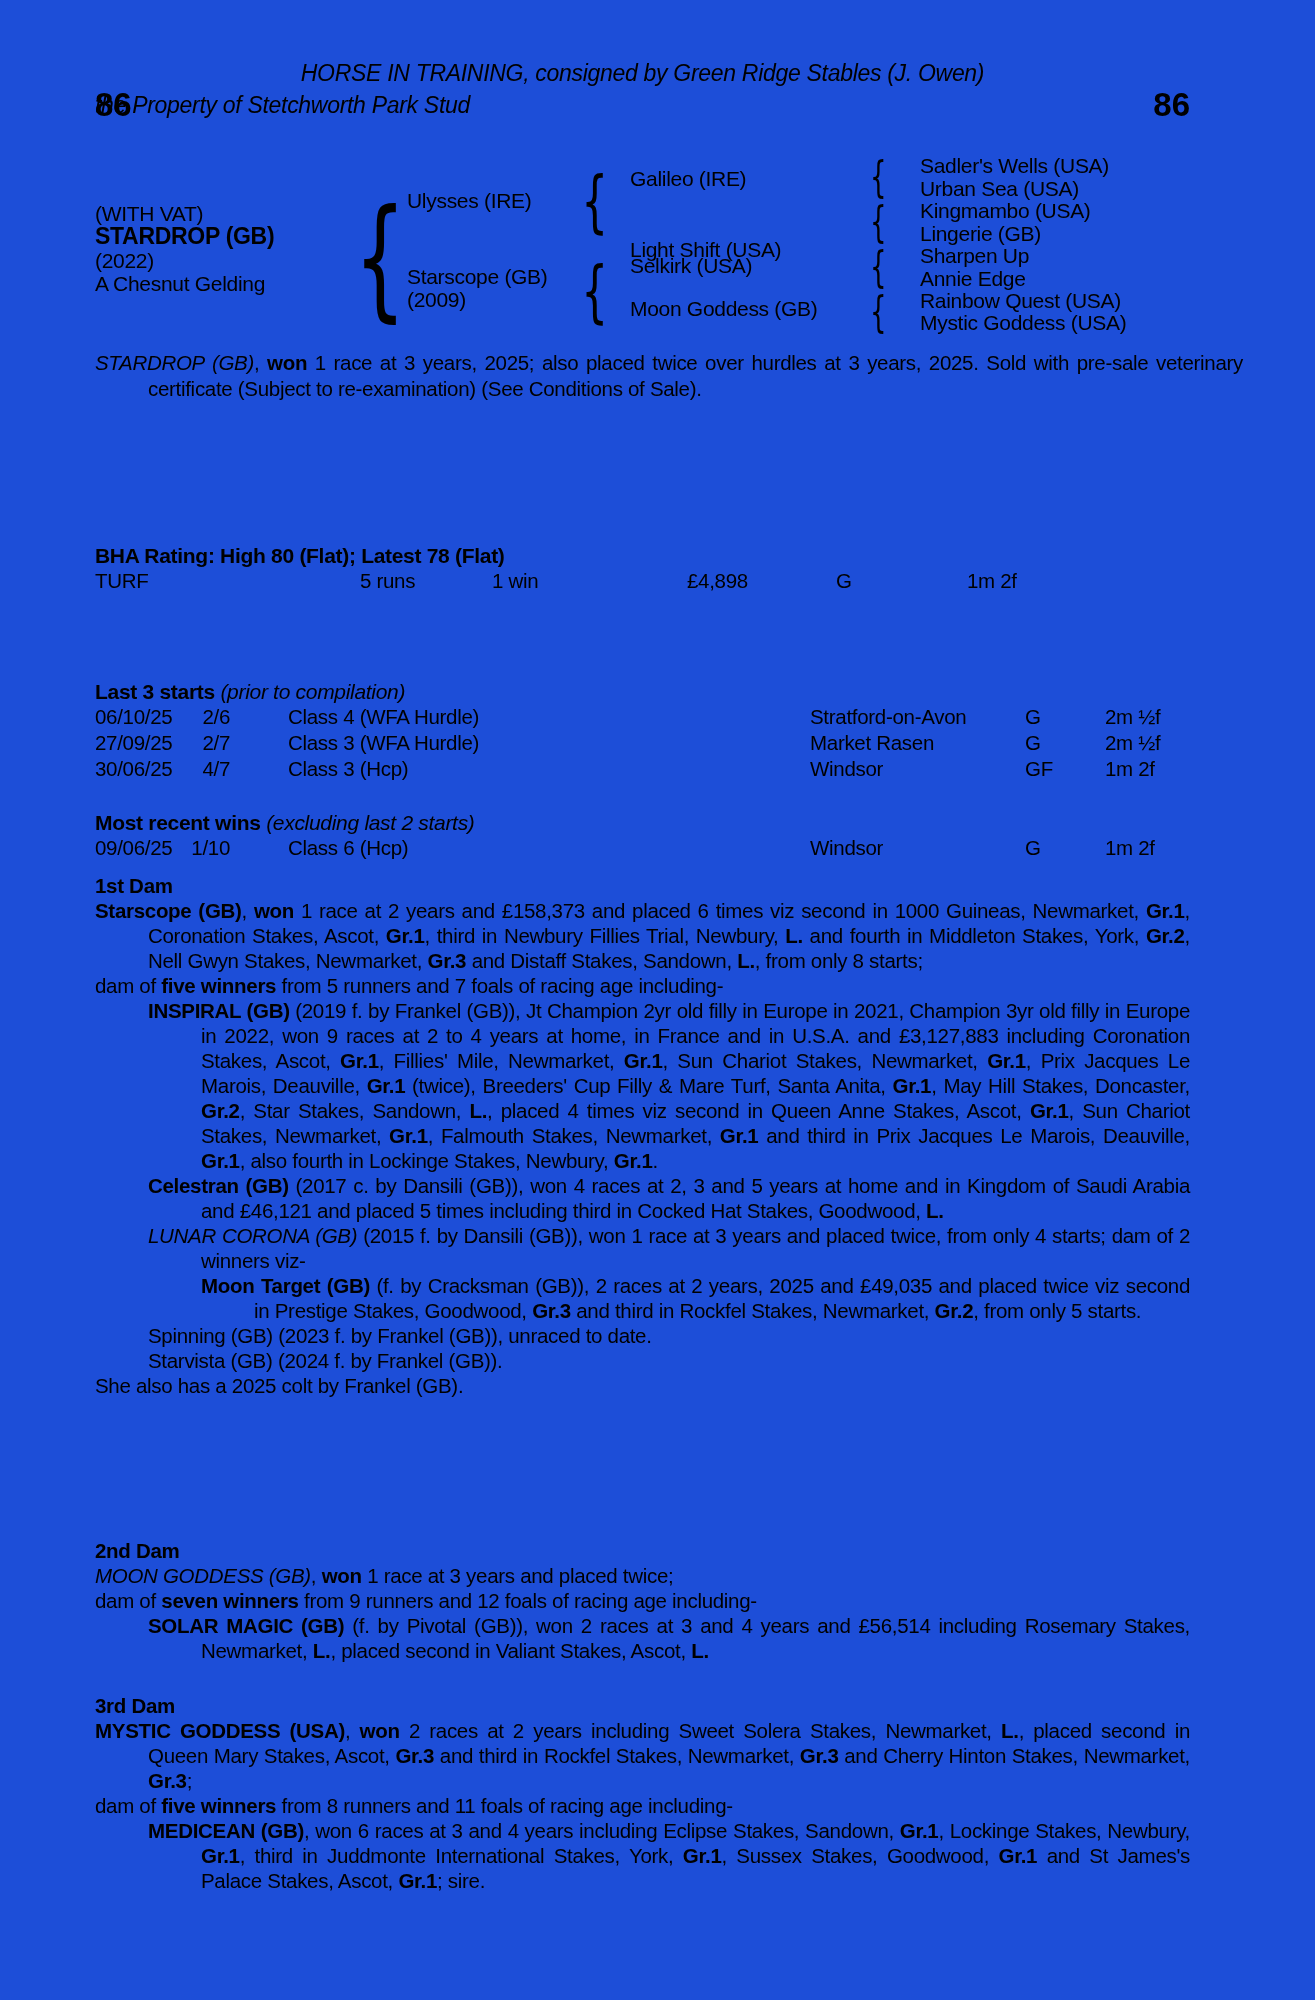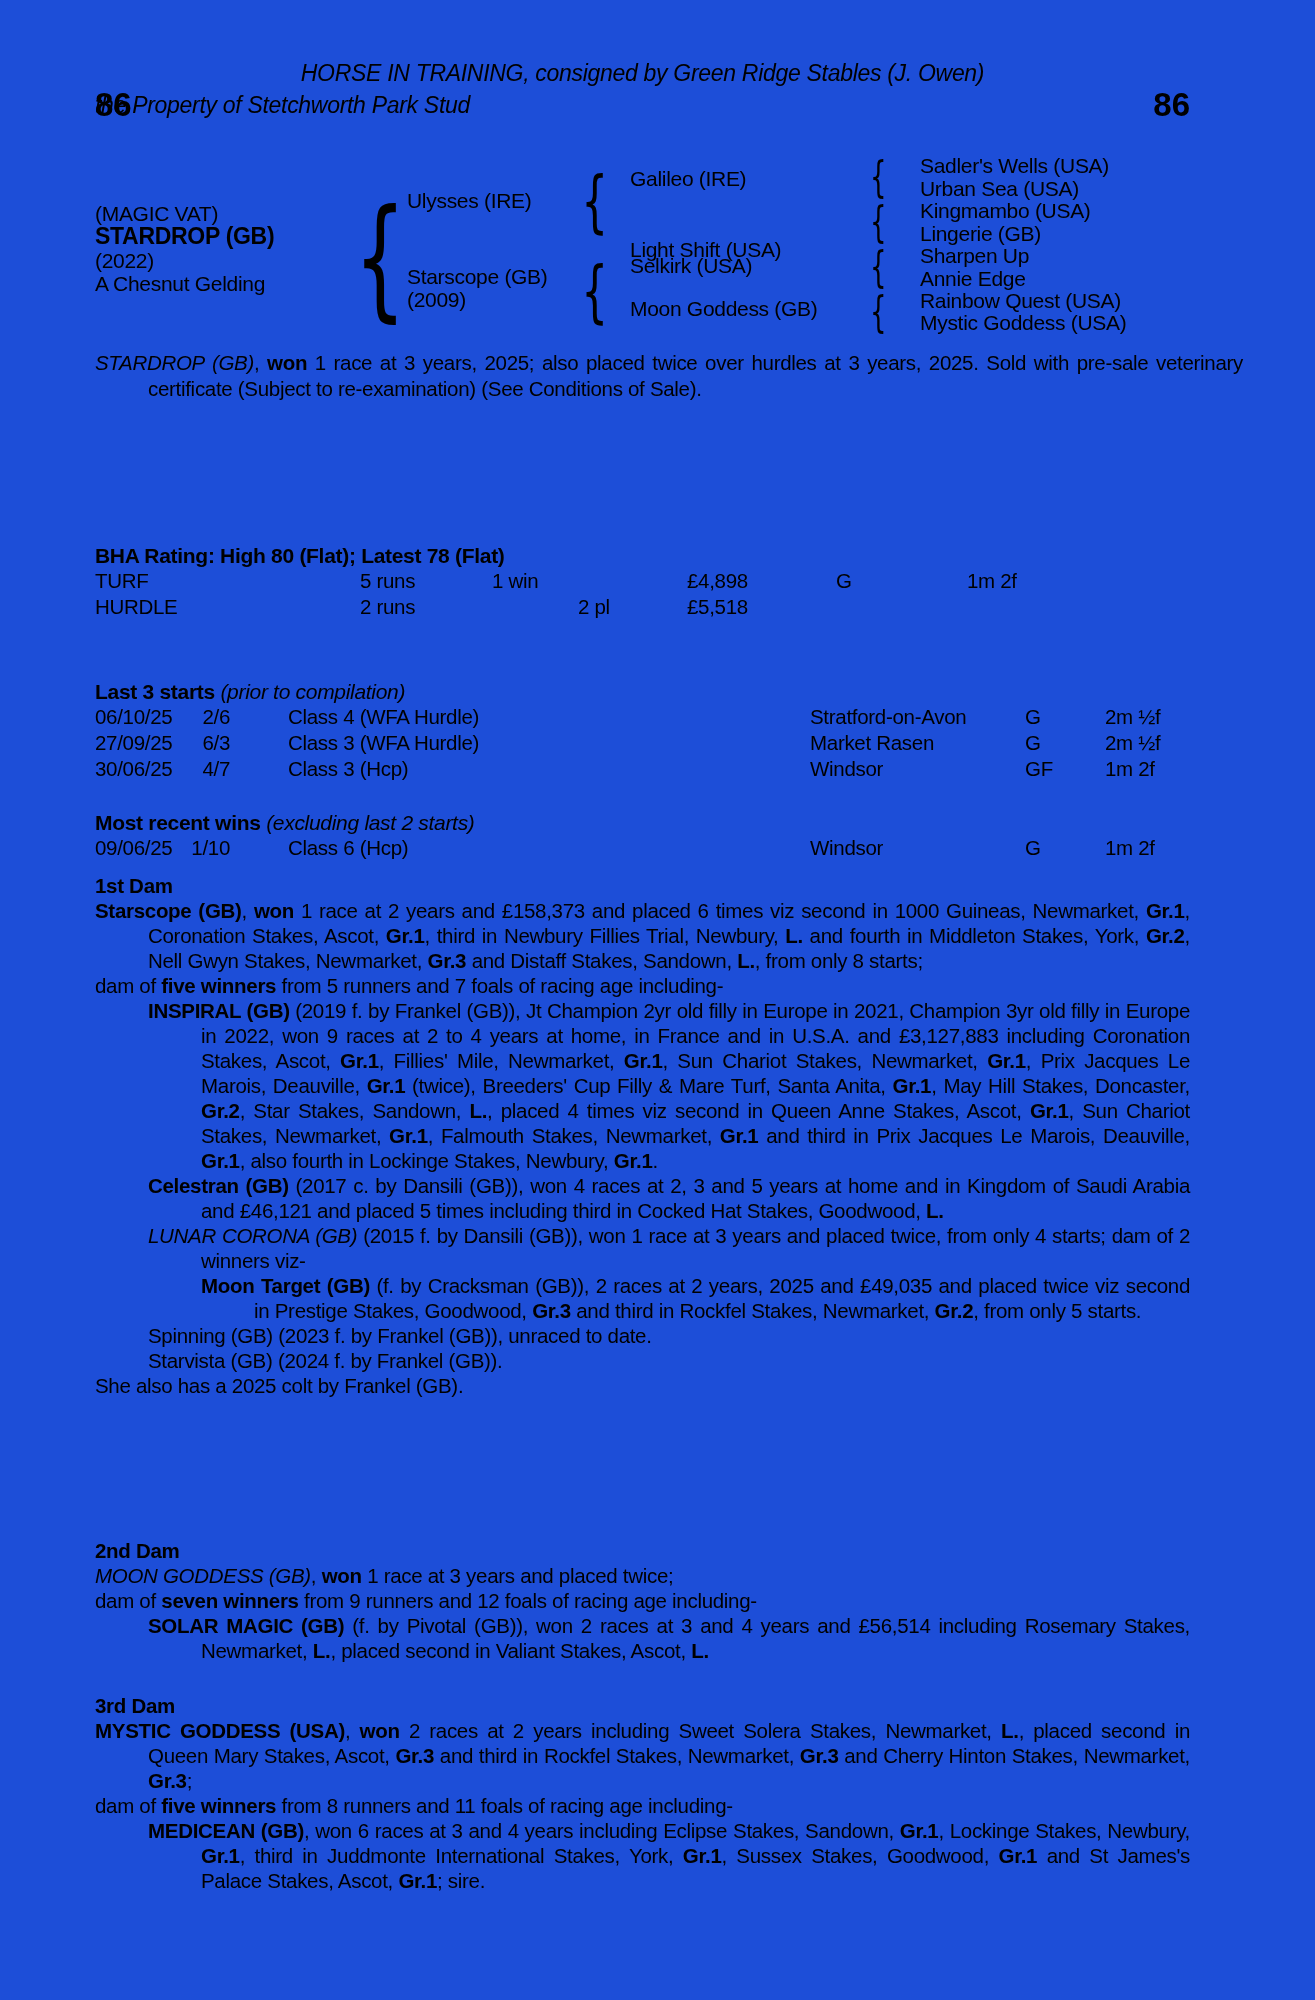--- a/index.html
+++ b/index.html
@@ -63,21 +63,21 @@
   <div id="hdr1" class="blk center">HORSE IN TRAINING, consigned by Green Ridge Stables (J. Owen)</div>
 
   <div id="hdr2" class="blk">
     <span id="lot-left" class="lot">86</span>
     <span class="title2">the Property of Stetchworth Park Stud</span>
     <span id="lot-right" class="lot">86</span>
   </div>
 
   <div id="pedigree" class="blk">
 
-    <div class="pitem" style="left:0;top:63px;">(MAGIC VAT)</div>
+    <div class="pitem" style="left:0;top:63px;">(WITH VAT)</div>
     <div class="pitem pname" style="left:0;top:85px;">STARDROP (GB)</div>
     <div class="pitem" style="left:0;top:110px;">(2022)</div>
     <div class="pitem" style="left:0;top:133px;">A Chesnut Gelding</div>
 
     <div class="brace" style="left:243px;top:40px;font-size:132px;">
         <span>{</span>
       </div>
 
     <div class="pitem" style="left:312px;top:50px;">Ulysses (IRE)</div>
     <div class="pitem" style="left:312px;top:126px;">Starscope (GB)</div>
@@ -125,49 +125,40 @@
     <div>
         <div class="trow">
           <span class="c0">TURF</span>
           <span class="c1">5 runs</span>
           <span class="c2">1 win</span>
           <span class="c3"></span>
           <span class="c4">£4,898</span>
           <span class="c5">G</span>
           <span class="c6">1m 2f</span>
         </div>
-        <div class="trow">
-          <span class="c0">HURDLE</span>
-          <span class="c1">2 runs</span>
-          <span class="c2"></span>
-          <span class="c3">2 pl</span>
-          <span class="c4">£5,518</span>
-          <span class="c5"></span>
-          <span class="c6"></span>
-        </div>
       </div>
   </div>
 
   <div id="last3" class="blk startgrid">
     <div class="theader">
       <span class="bold">Last 3 starts</span>
       <span class="ital">(prior to compilation)</span>
     </div>
     <div>
         <div class="trow">
           <span class="c0">06/10/25</span>
           <span class="c1">2/6</span>
           <span class="c2">Class 4 (WFA Hurdle)</span>
           <span class="c3">Stratford-on-Avon</span>
           <span class="c4">G</span>
           <span class="c5">2m ½f</span>
         </div>
         <div class="trow">
           <span class="c0">27/09/25</span>
-          <span class="c1">6/3</span>
+          <span class="c1">2/7</span>
           <span class="c2">Class 3 (WFA Hurdle)</span>
           <span class="c3">Market Rasen</span>
           <span class="c4">G</span>
           <span class="c5">2m ½f</span>
         </div>
         <div class="trow">
           <span class="c0">30/06/25</span>
           <span class="c1">4/7</span>
           <span class="c2">Class 3 (Hcp)</span>
           <span class="c3">Windsor</span>

